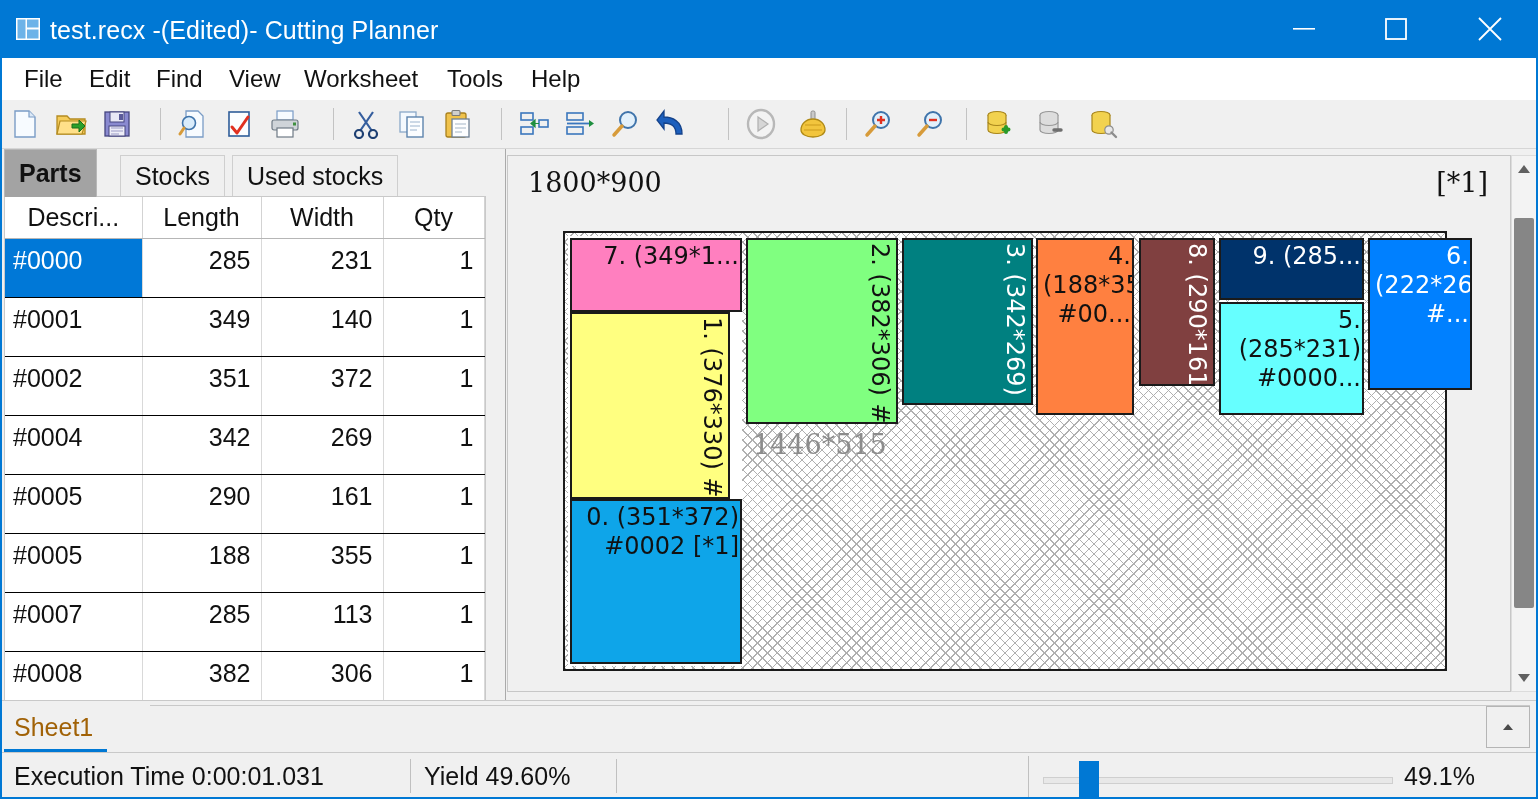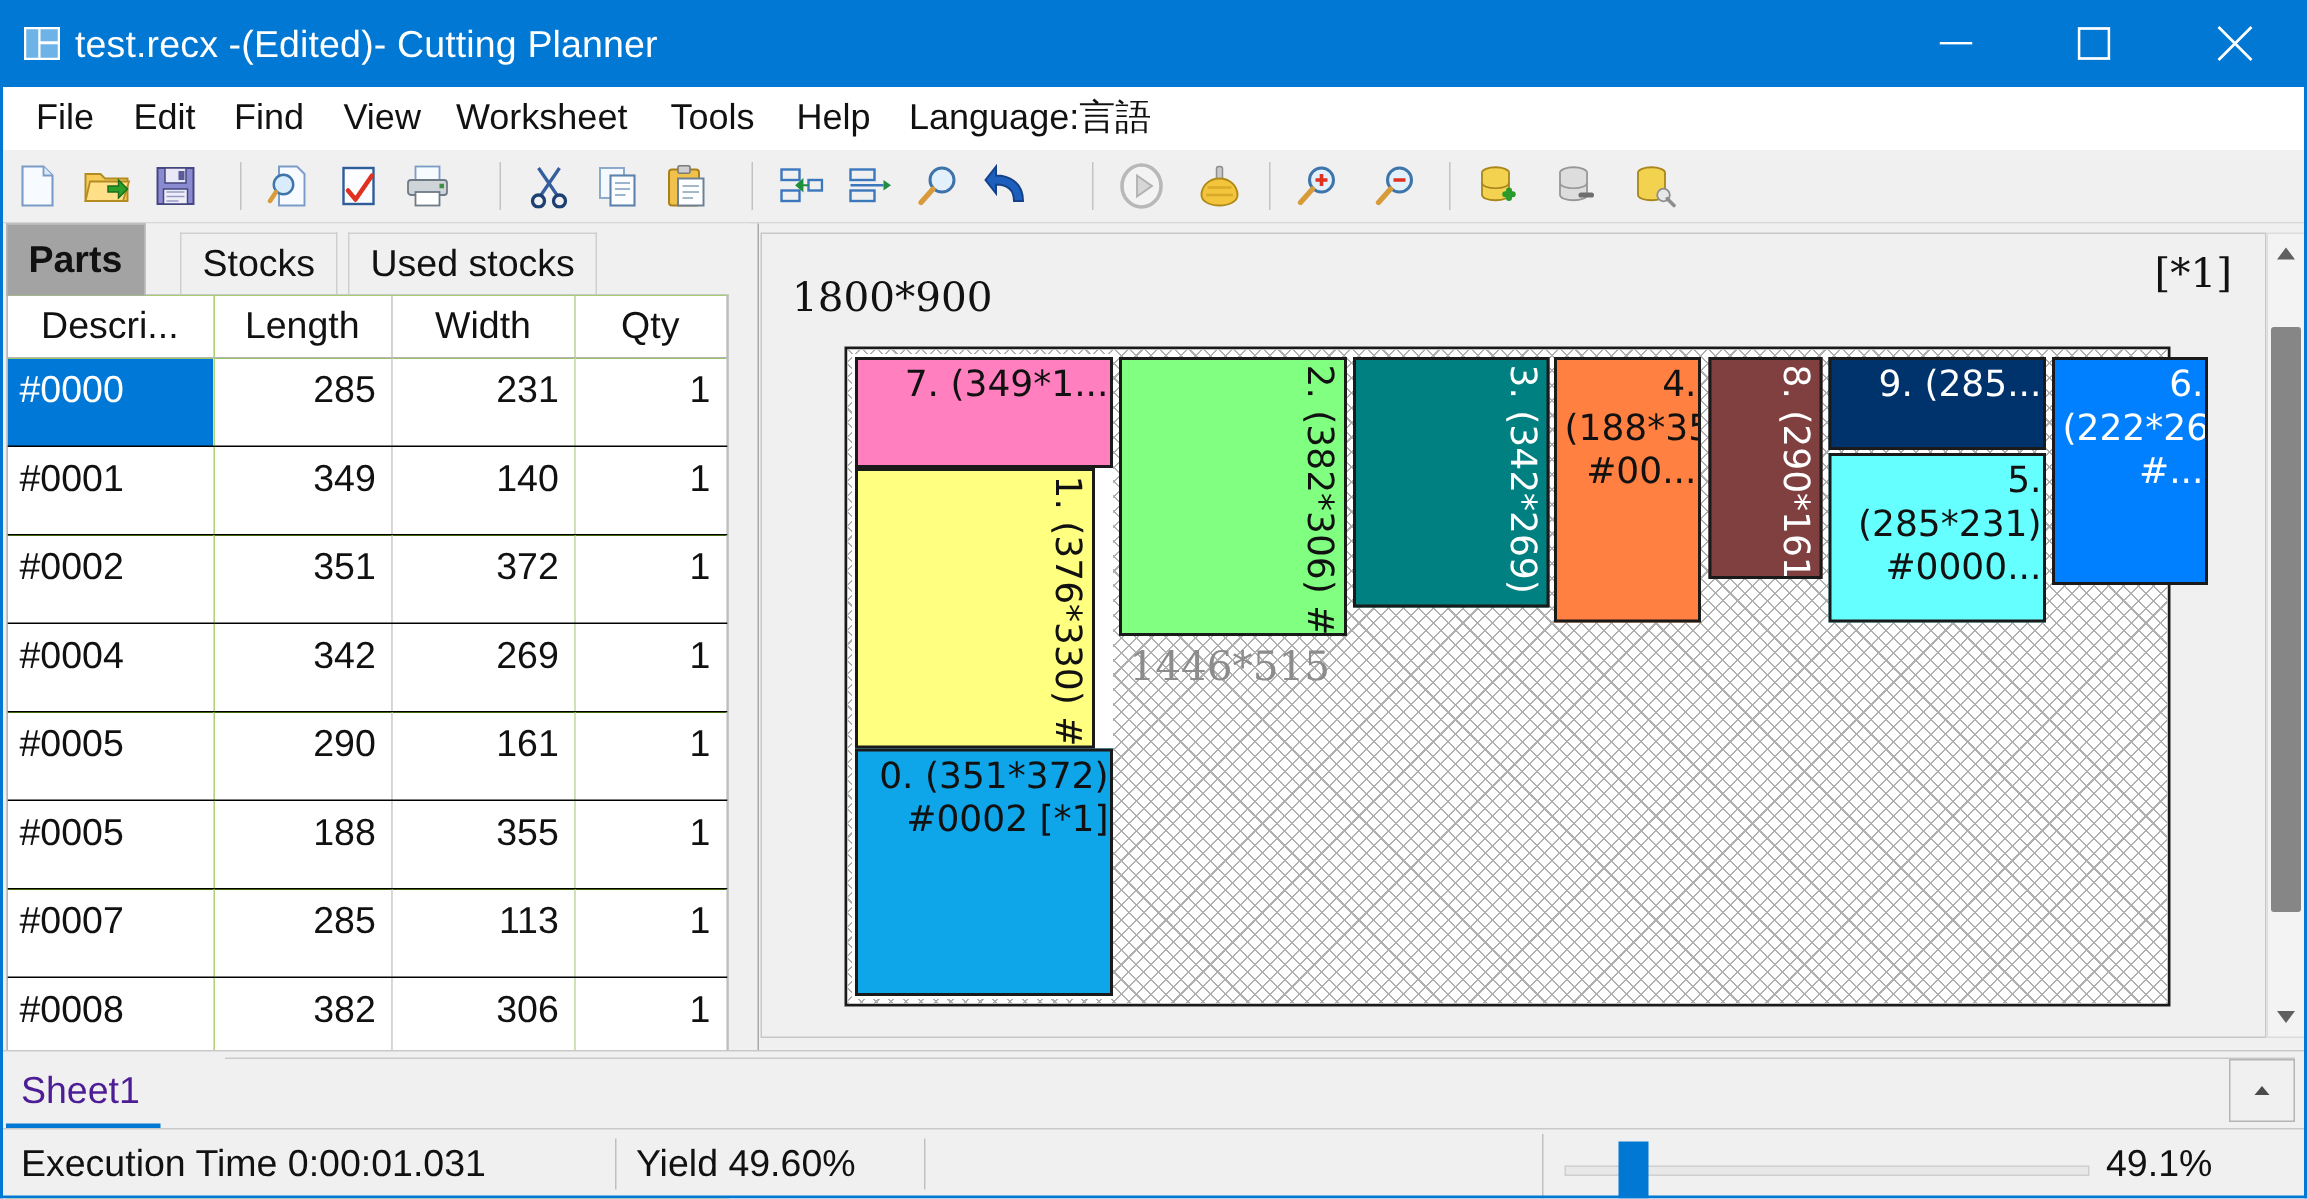--- a/index.html
+++ b/index.html
@@ -56,21 +56,21 @@
     white-space:nowrap;overflow:hidden;}
   table.grid td.desc{text-align:left;}
   table.grid td.num{text-align:right;}
   tr.sel td.desc{background:#0078d7;color:#ffffff;}
   col.c1{width:137px;}col.c2{width:119px;}col.c3{width:122px;}col.c4{width:101px;}
 
   
   .sheetrow{position:absolute;left:0;top:700px;width:1538px;height:52px;background:#f0f0f0;
      border-top:1px solid #c9c9c9;}
   .sheet-tab{position:absolute;left:4px;top:4px;height:44px;line-height:44px;padding:0 14px 0 10px;
-     font-size:25px;color:#4c1d95;background:#f0f0f0;border-bottom:3px solid #0078d4;cursor:default;}
+     font-size:25px;color:#a16207;background:#f0f0f0;border-bottom:3px solid #0078d4;cursor:default;}
   .sheet-slant{position:absolute;left:140px;top:4px;width:0;height:0;
      border-bottom:44px solid #f0f0f0;border-right:26px solid transparent;}
   .sheet-line{position:absolute;left:150px;top:4px;width:1380px;height:1px;background:#c9c9c9;}
   .sheet-spin{position:absolute;right:8px;top:5px;width:44px;height:42px;background:#f0f0f0;
      border:1px solid #b5b5b5;box-sizing:border-box;cursor:default;}
   .sheet-spin svg{position:absolute;left:50%;top:50%;transform:translate(-50%,-50%);}
 
   
   .statusbar{position:absolute;left:0;top:752px;width:1538px;height:47px;background:#f0f0f0;
      border-top:1px solid #c9c9c9;padding-left:39px;}
@@ -85,21 +85,21 @@
      border:1px solid #cfcfcf;box-sizing:border-box;}
   .slider-thumb{position:absolute;left:50px;top:5px;width:20px;height:38px;background:#0078d4;cursor:pointer;}
   #st-zoom{left:1404px;top:0;}
 
   
   .rightpane{position:absolute;left:505px;top:149px;width:1033px;height:551px;background:#f0f0f0;
      border-left:1px solid #aaaaaa;box-sizing:border-box;}
   .canvas{position:absolute;left:1px;top:6px;width:1004px;height:537px;background:#f0f0f0;
      border:1px solid #c7c7c7;box-sizing:border-box;overflow:hidden;}
   .sheet-label{position:absolute;left:20px;top:11px;font-size:27px;color:#111;
-     font-family:"DejaVu Serif","Liberation Serif",serif;margin-top:16px;}
+     font-family:"DejaVu Serif","Liberation Serif",serif;}
   .scale-label{position:absolute;right:22px;top:11px;font-size:27px;color:#111;
      font-family:"DejaVu Serif","Liberation Serif",serif;}
 
   
   .board{position:absolute;left:55px;top:75px;width:884px;height:440px;
      border:2px solid #1a1a1a;box-sizing:border-box;background:#ffffff;}
   .hatch{position:absolute;
      background-color:#ffffff;
      background-image:
        repeating-linear-gradient(45deg, #b0b0b0 0 1px, transparent 1px 7px),
@@ -158,21 +158,20 @@
   </div>
 
   <div class="menubar">
     <div class="menu-item" style="left:14px">File</div>
     <div class="menu-item" style="left:79px">Edit</div>
     <div class="menu-item" style="left:146px">Find</div>
     <div class="menu-item" style="left:219px">View</div>
     <div class="menu-item" style="left:294px">Worksheet</div>
     <div class="menu-item" style="left:437px">Tools</div>
     <div class="menu-item" style="left:521px">Help</div>
-    <div class="menu-item" style="left:596px">Language:言語</div>
   </div>
 
   <div class="toolbar">
 
     <div class="tb" style="left:4px">
       <svg width="30" height="30" viewBox="0 0 30 30">
         <path d="M5 2 h14 l6 6 v20 H5 Z" fill="#f7fbff" stroke="#7a9cc6" stroke-width="1.4"></path>
         <path d="M19 2 v6 h6" fill="#dce9f7" stroke="#7a9cc6" stroke-width="1.2"></path>
       </svg>
     </div>

